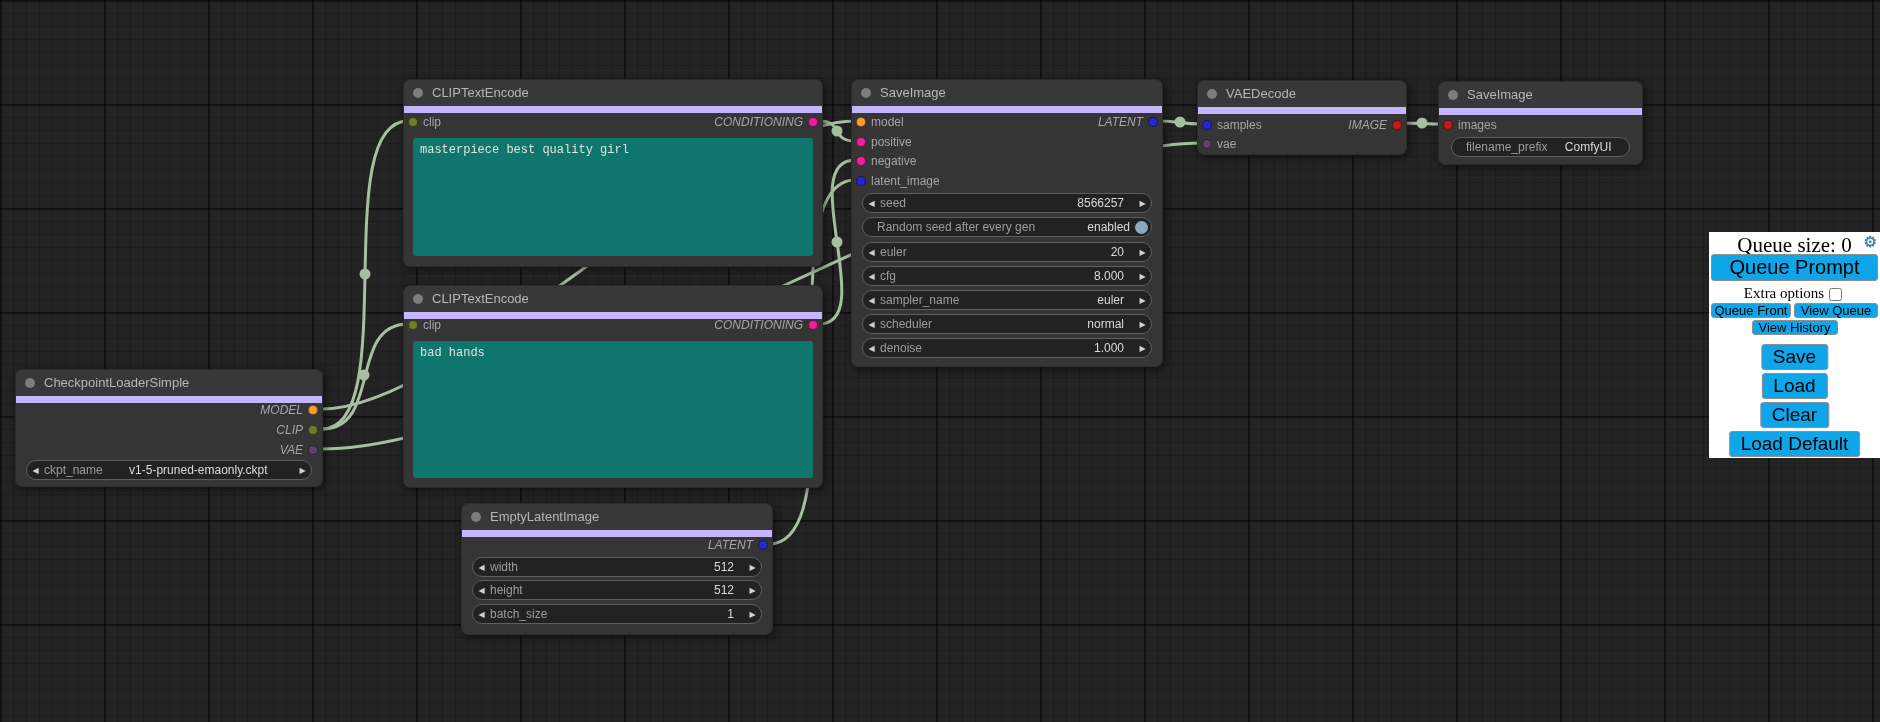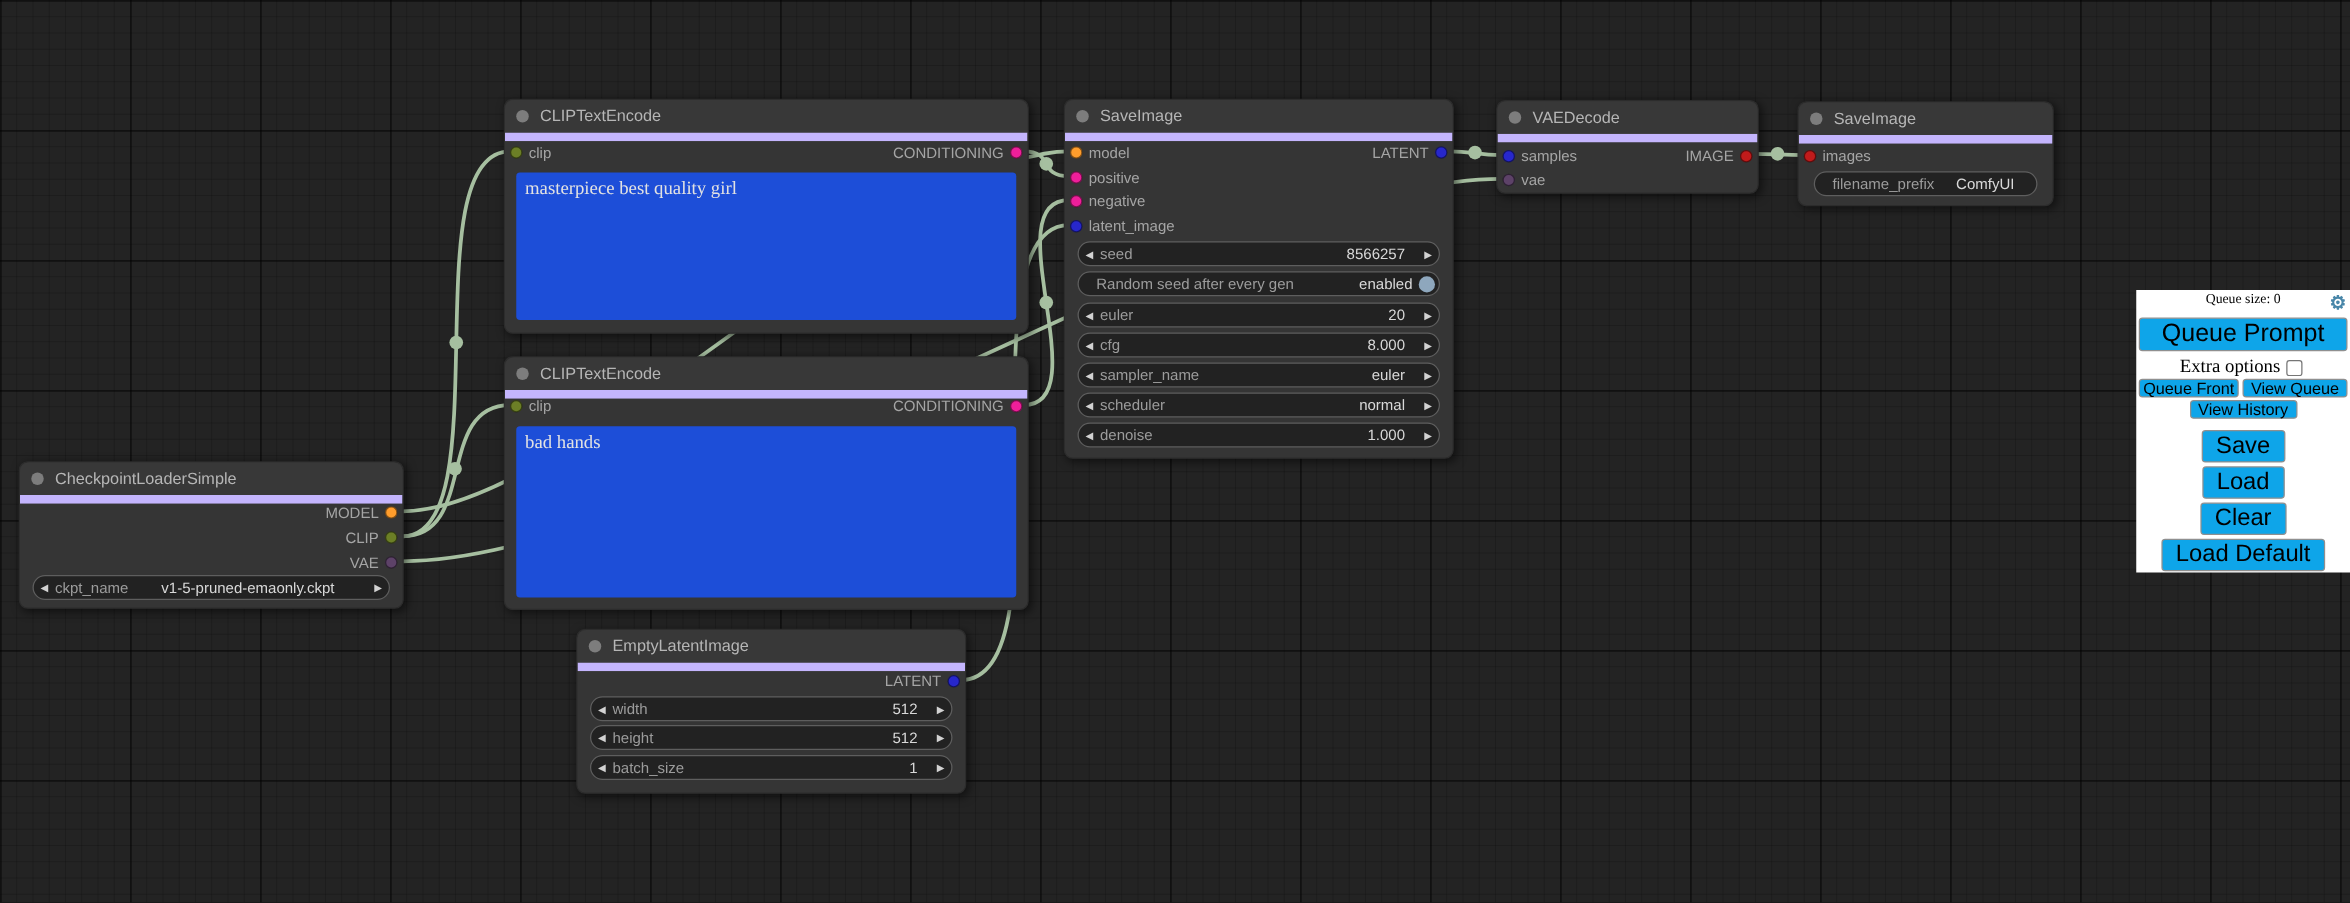--- a/index.html
+++ b/index.html
@@ -20,40 +20,40 @@
         box-shadow:2px 2px 8px rgba(0,0,0,.55);box-sizing:border-box;}
   .ntitle{position:absolute;left:0;right:0;top:0;height:26px;background:#383838;
           border-bottom:7px solid #c4b5fd;border-radius:7px 7px 0 0;}
   .tdot{position:absolute;left:9px;top:8px;width:10px;height:10px;border-radius:50%;}
   .ttext{position:absolute;left:28px;top:0;line-height:26px;font-size:13px;color:#b6b6b6;white-space:nowrap;}
   .iorow{position:absolute;left:0;right:0;height:16px;line-height:16px;font-size:12px;color:#a5a5a5;}
   .pdot{position:absolute;top:3px;width:10px;height:10px;border-radius:50%;
         border:1px solid rgba(0,0,0,.5);box-sizing:border-box;}
   .pdot.in{left:4px;} .pdot.out{right:4px;}
   .plabel.in{position:absolute;left:19px;white-space:nowrap;}
-  .plabel.out{position:absolute;right:19px;white-space:nowrap;}
+  .plabel.out{position:absolute;right:19px;white-space:nowrap;font-style:italic;}
 
   .widget{position:absolute;height:20px;background:#222;border:1px solid #5e5e5e;border-radius:10px;
           box-sizing:border-box;display:flex;align-items:center;font-size:12px;color:#9c9c9c;
           overflow:hidden;white-space:nowrap;}
   .warr{width:17px;text-align:center;font-size:8px;color:#d2d2d2;flex:0 0 auto;}
   .wname{flex:0 0 auto;}
   .wname.pad{padding-left:14px;}
   .wval{color:#d9d9d9;margin-left:auto;margin-right:10px;}
   .wval.ctr{margin:0 auto;}
   .toggle{width:13px;height:13px;border-radius:50%;margin-right:3px;flex:0 0 auto;}
 
-  .prompt{position:absolute;background:#1d4ed8;border-radius:3px;color:#e2e2e2;
-          font-family:Liberation Serif, serif;font-size:15px;padding:5px 7px;
+  .prompt{position:absolute;background:#0f766e;border-radius:3px;color:#e2e2e2;
+          font-family:Liberation Mono, monospace;font-size:12px;padding:5px 7px;
           white-space:pre-wrap;box-sizing:border-box;}
 
   
   #queue{position:absolute;left:1709px;top:232px;width:171px;height:226px;background:#ffffff;
          box-sizing:border-box;font-family:"Liberation Serif",serif;color:#000;}
-  .qheader{position:absolute;left:0;right:0;top:1px;text-align:center;font-size:11px;}
+  .qheader{position:absolute;left:0;right:0;top:1px;text-align:center;font-size:21px;}
   .qgear{position:absolute;right:3px;top:1px;font-size:15px;font-weight:bold;cursor:pointer;}
   .qbtn{position:absolute;background:#0ea5e9;border:1px solid #8f8f8f;border-radius:3px;
         color:#000;font-family:"Liberation Sans",sans-serif;display:flex;align-items:center;
         justify-content:center;box-sizing:border-box;white-space:nowrap;}
   .qbig{font-size:20px;}
   .qsmall{font-size:13px;}
   .qmid{font-size:19px;left:50%;transform:translateX(-50%);padding:0 11px;height:26px;}
   .qextra{position:absolute;left:0;right:0;top:53px;text-align:center;font-size:15px;}
   .qextra input{vertical-align:middle;width:13px;height:13px;margin-left:5px;}
 </style>

